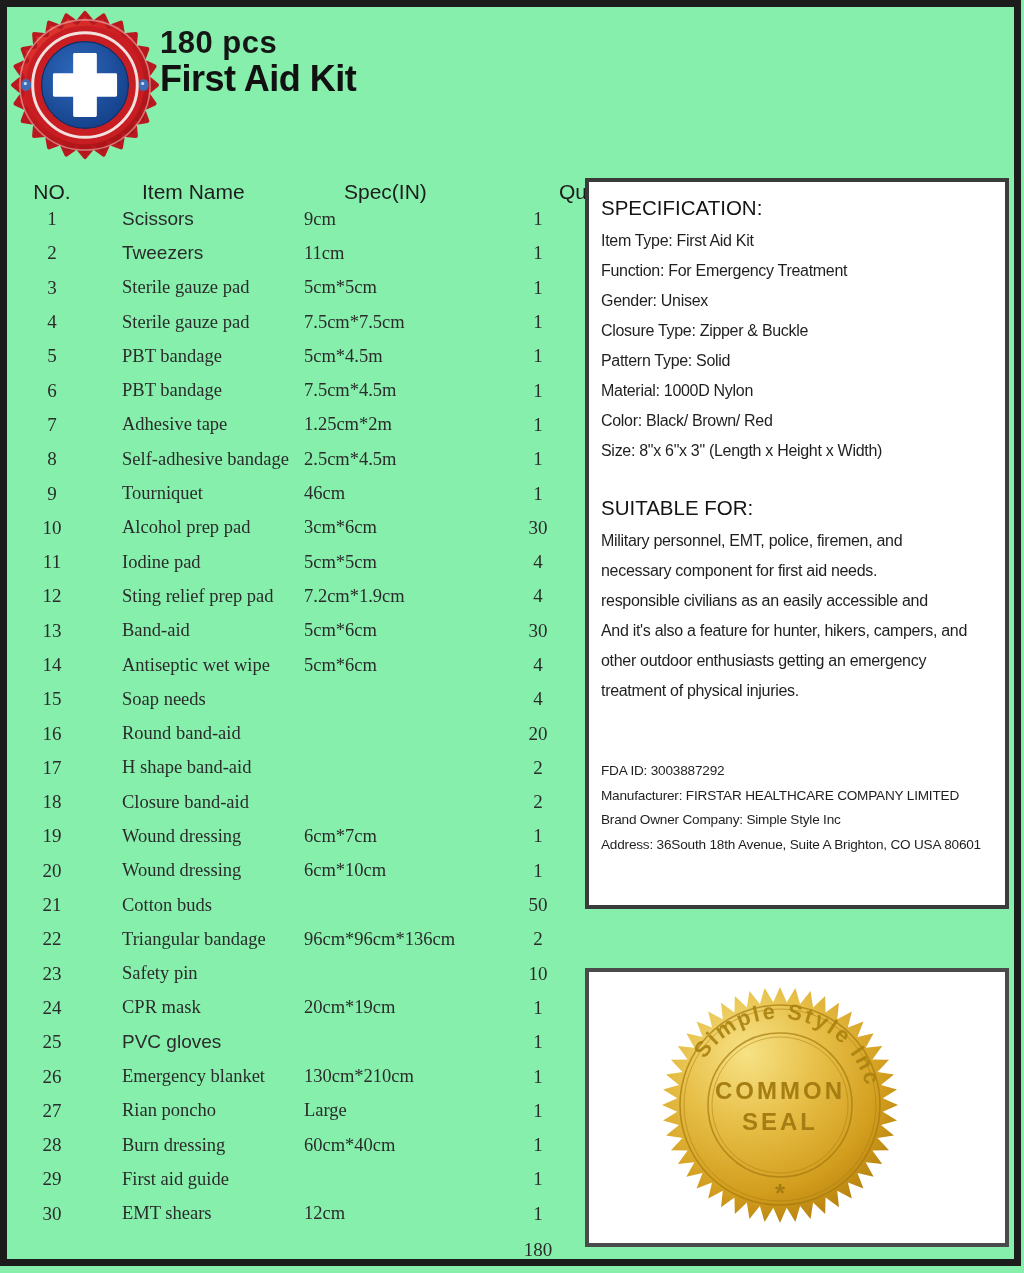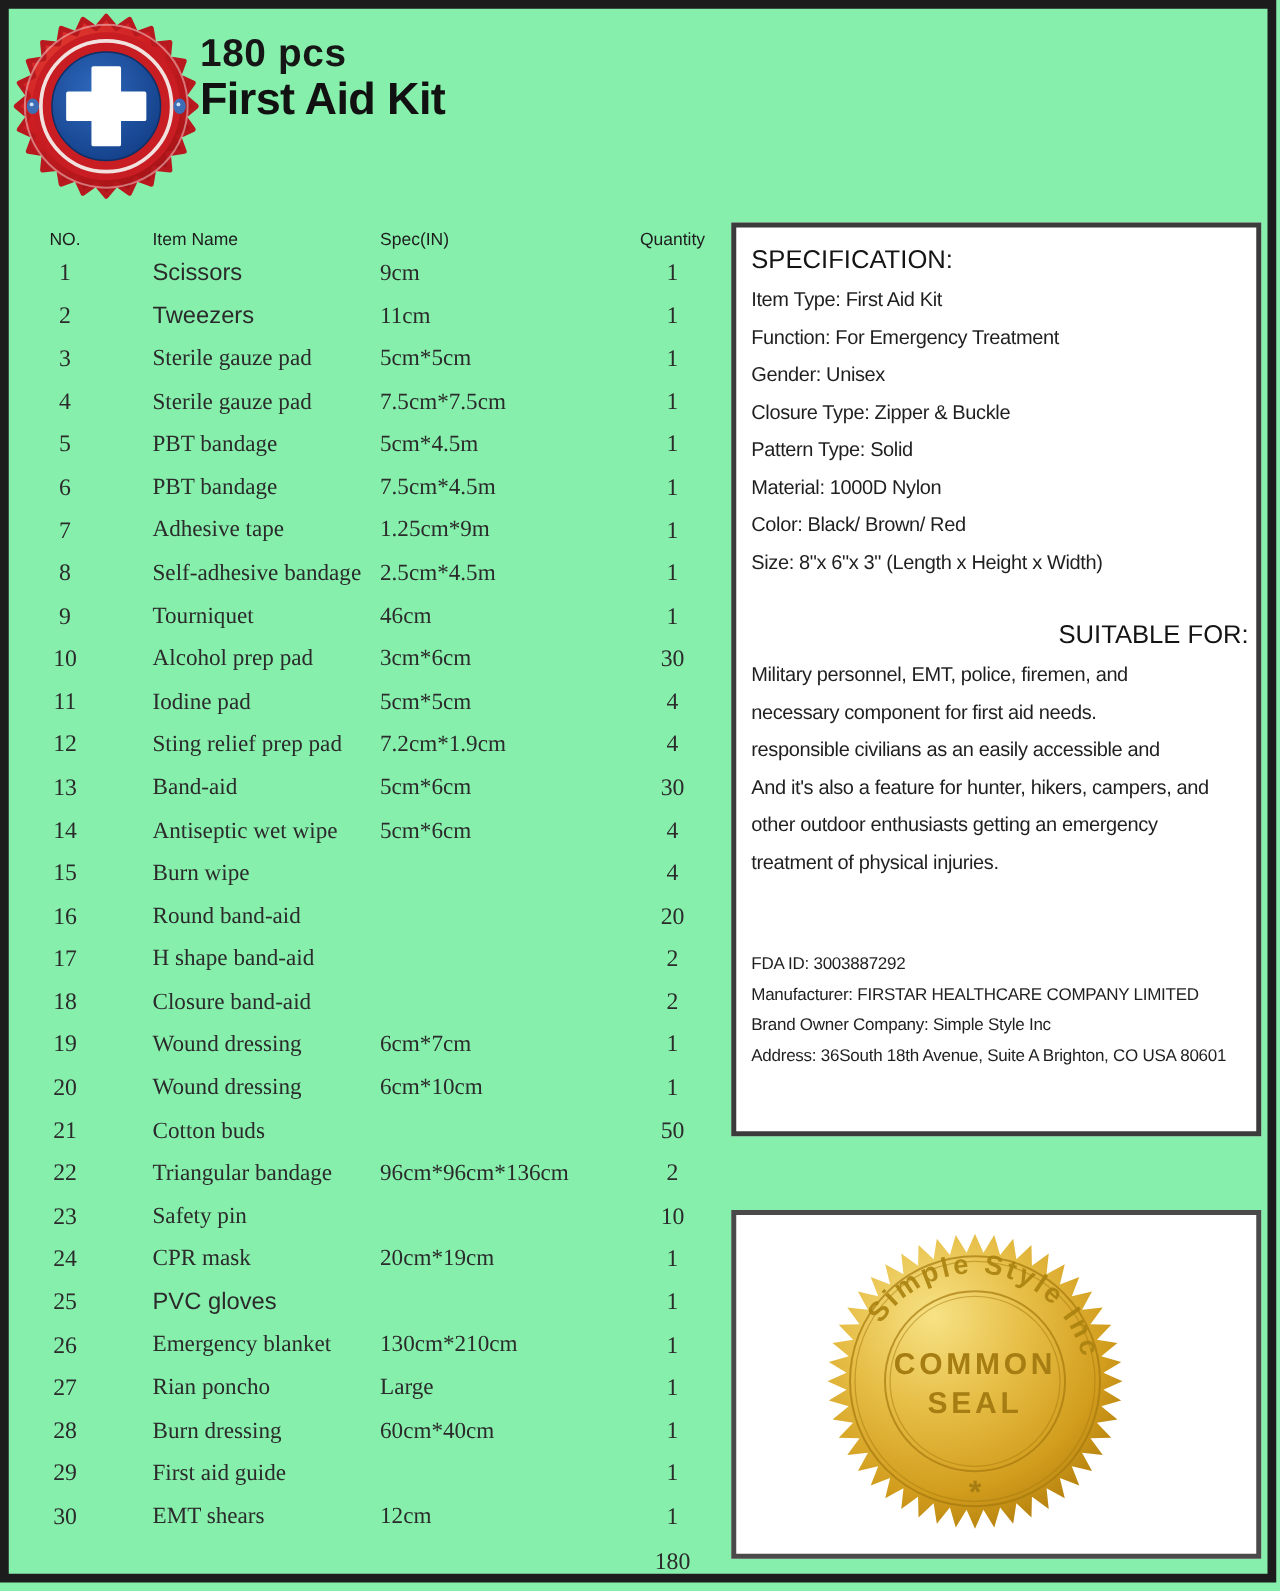--- a/index.html
+++ b/index.html
@@ -16,21 +16,21 @@
   .logo { position:absolute; left:10px; top:10px; width:150px; height:150px; }
   .brand { position:absolute; left:160px; top:27px; line-height:1; }
   .brand-pieces { font-size:31px; font-weight:600; color:#161616; letter-spacing:0.5px; }
   .brand-title  { font-size:36px; font-weight:700; color:#111; margin-top:3px; letter-spacing:-0.5px; }
 
   
   .parts { position:absolute; left:30px; top:180px; width:548px; }
   .thead, .trow, .total-row {
     display:grid; grid-template-columns:44px 230px 194px 80px; align-items:center;
   }
-  .thead { height:22px; font-size:14px; color:#1d1d1d; }
+  .thead { height:22px; font-size:21px; color:#1d1d1d;gap:20px; }
   .th-item { padding-left:48px; }
   .th-no, .th-qty { text-align:center; }
   .tbody { margin-top:0px; }
   .tbody .trow {
     height:34.3px; font-family:"Liberation Serif", serif;
     font-size:18.5px; color:#2b2b2b;
   }
   .c-no  { text-align:center; font-size:19px; }
   .c-name{ padding-left:48px; white-space:nowrap; }
   .c-spec{ white-space:nowrap; }
@@ -42,21 +42,21 @@
   .total-row { height:38px; font-family:"Liberation Serif", serif; font-size:19.5px; color:#2b2b2b; }
 
   
   .spec-panel {
     position:absolute; left:585px; top:178px; width:424px; height:731px;
     border:4px solid #3b3b3b; box-sizing:border-box; background:#fff;
     padding:10px 6px 0 12px; overflow:hidden;
   }
   .sp-title { font-size:20.5px; color:#141414; margin:4px 0 6px; }
   .sp-line  { font-size:16px; letter-spacing:-0.3px; line-height:30px; color:#1f1f1f; white-space:nowrap; }
-  .sp-suitable { margin-top:30px;text-align:right; }
+  .sp-suitable { margin-top:30px; }
   .sp-footer { margin-top:53px; }
   .sp-small { font-size:13.6px; letter-spacing:-0.2px; line-height:24.6px; color:#1f1f1f; white-space:nowrap; }
 
   
   .seal-box {
     position:absolute; left:585px; top:968px; width:424px; height:279px;
     border:4px solid #4a4a4a; box-sizing:border-box; background:#fff;
   }
   .seal-svg { position:absolute; left:66px; top:8px; }
 </style>
@@ -142,21 +142,21 @@
         <div class="trow">
           <span class="c-no">6</span>
           <span class="c-name">PBT bandage</span>
           <span class="c-spec">7.5cm*4.5m</span>
           <span class="c-qty">1</span>
         </div>
 
         <div class="trow">
           <span class="c-no">7</span>
           <span class="c-name">Adhesive tape</span>
-          <span class="c-spec">1.25cm*9m</span>
+          <span class="c-spec">1.25cm*2m</span>
           <span class="c-qty">1</span>
         </div>
 
         <div class="trow">
           <span class="c-no">8</span>
           <span class="c-name">Self-adhesive bandage</span>
           <span class="c-spec">2.5cm*4.5m</span>
           <span class="c-qty">1</span>
         </div>
 
@@ -197,21 +197,21 @@
 
         <div class="trow">
           <span class="c-no">14</span>
           <span class="c-name">Antiseptic wet wipe</span>
           <span class="c-spec">5cm*6cm</span>
           <span class="c-qty">4</span>
         </div>
 
         <div class="trow">
           <span class="c-no">15</span>
-          <span class="c-name">Burn wipe</span>
+          <span class="c-name">Soap needs</span>
           <span class="c-spec"></span>
           <span class="c-qty">4</span>
         </div>
 
         <div class="trow">
           <span class="c-no">16</span>
           <span class="c-name">Round band-aid</span>
           <span class="c-spec"></span>
           <span class="c-qty">20</span>
         </div>

